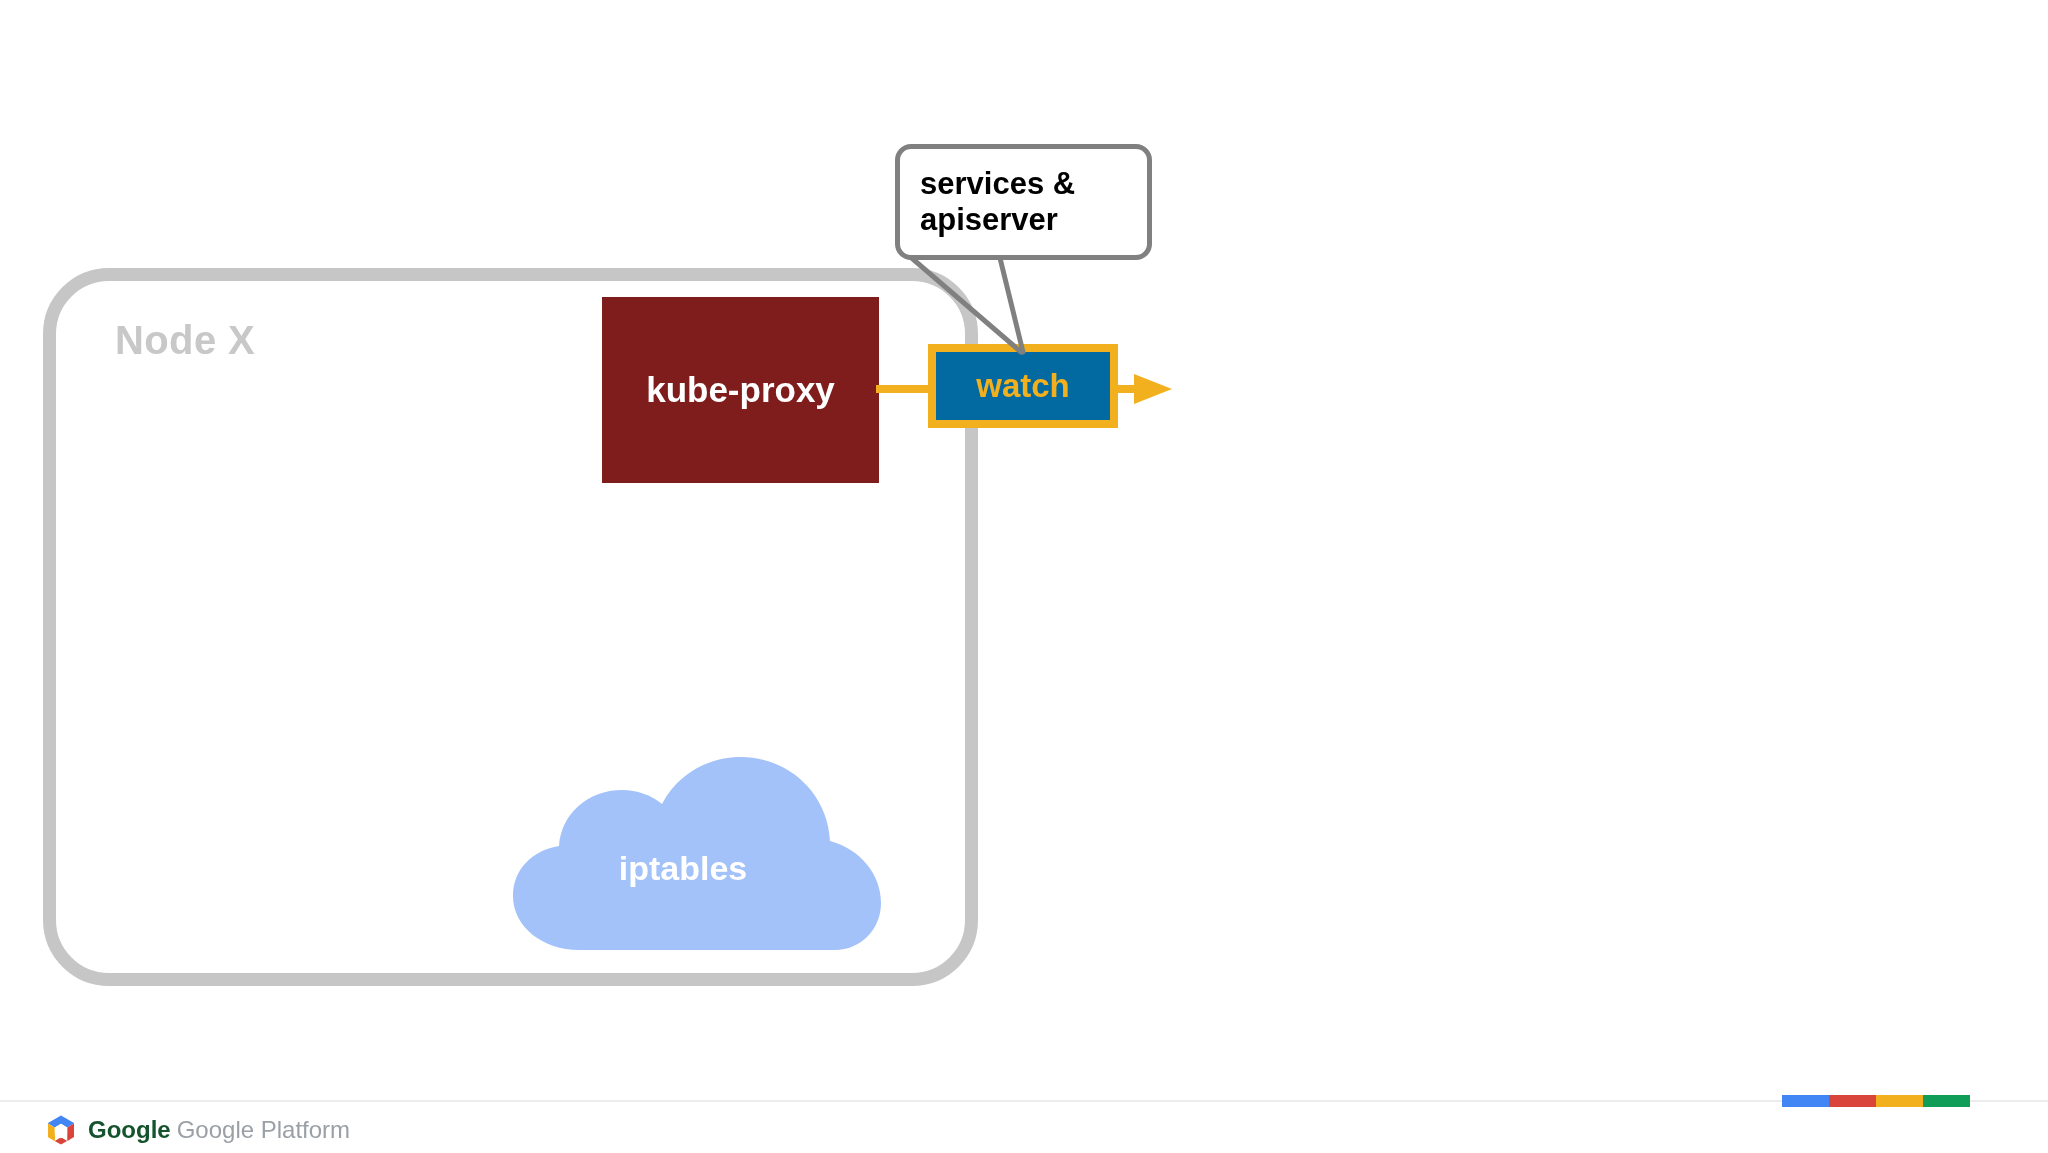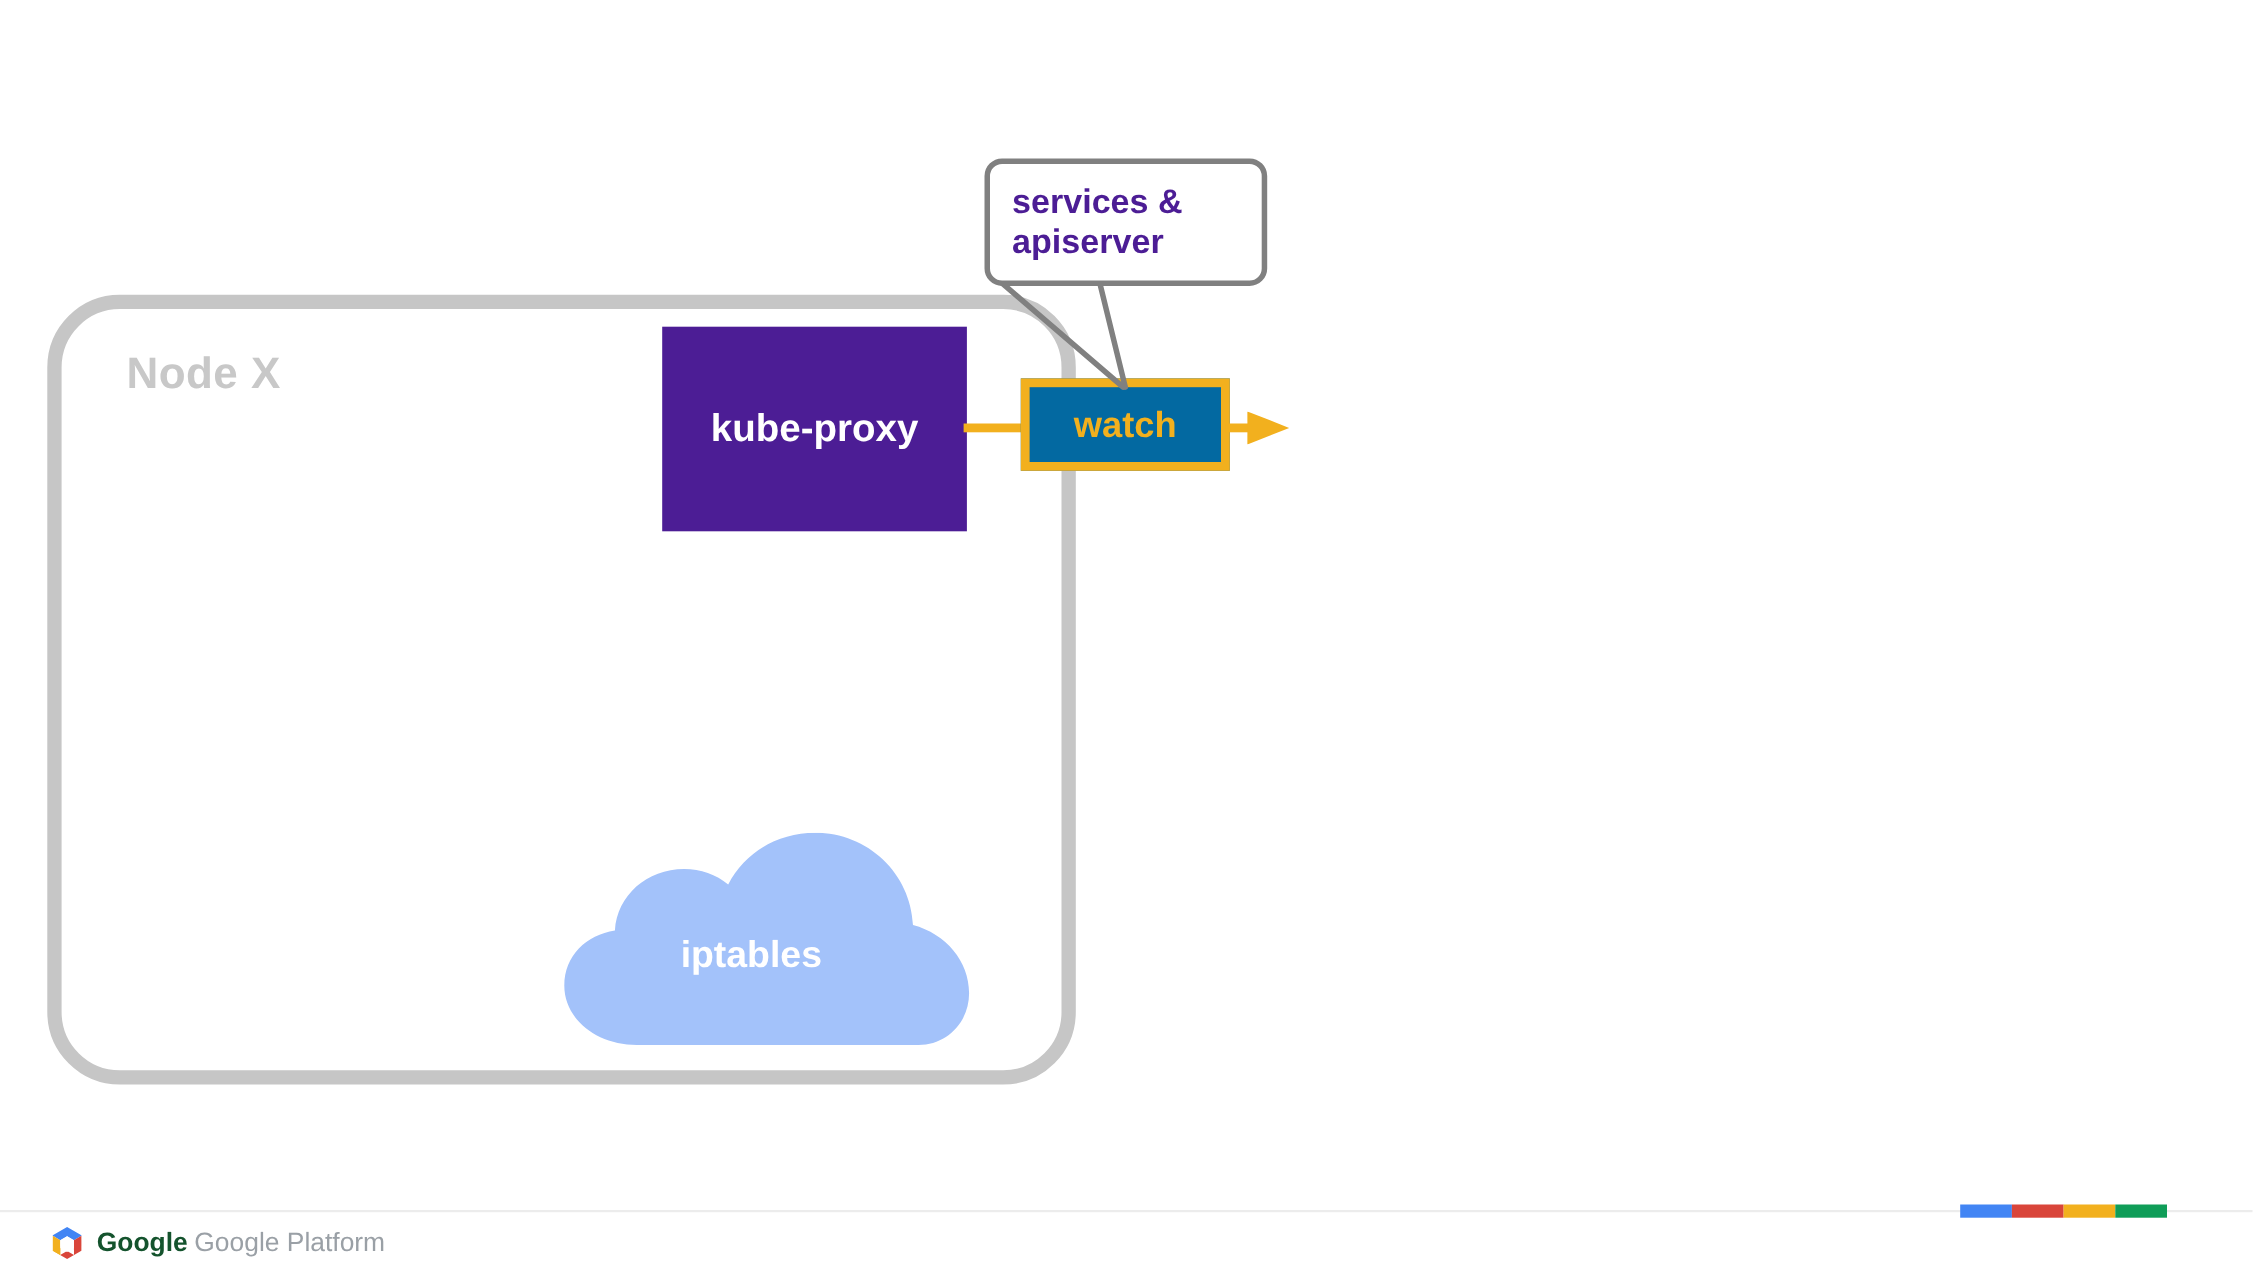--- a/index.html
+++ b/index.html
@@ -62,21 +62,21 @@
     letter-spacing: 0.4px;
   }
 
   
   #kube-proxy-box {
     position: absolute;
     left: 602px;
     top: 297px;
     width: 277px;
     height: 186px;
-    background: #4c1d95;
+    background: #7f1d1d;
     display: flex;
     align-items: center;
     justify-content: center;
   }
   #kube-proxy-label {
     color: #ffffff;
     font-size: 35px;
     font-weight: bold;
     white-space: nowrap;
   }
@@ -158,21 +158,21 @@
     border: 5px solid #808080;
     border-radius: 16px;
     box-sizing: border-box;
     background: #ffffff;
     display: flex;
     flex-direction: column;
     justify-content: center;
     padding-left: 20px;
   }
   .bubble-line {
-    color: #4c1d95;
+    color: #000000;
     font-size: 31px;
     font-weight: bold;
     line-height: 1.17;
     white-space: nowrap;
   }
   #bubble-tail {
     position: absolute;
     left: 895px;
     top: 252px;
     width: 260px;

